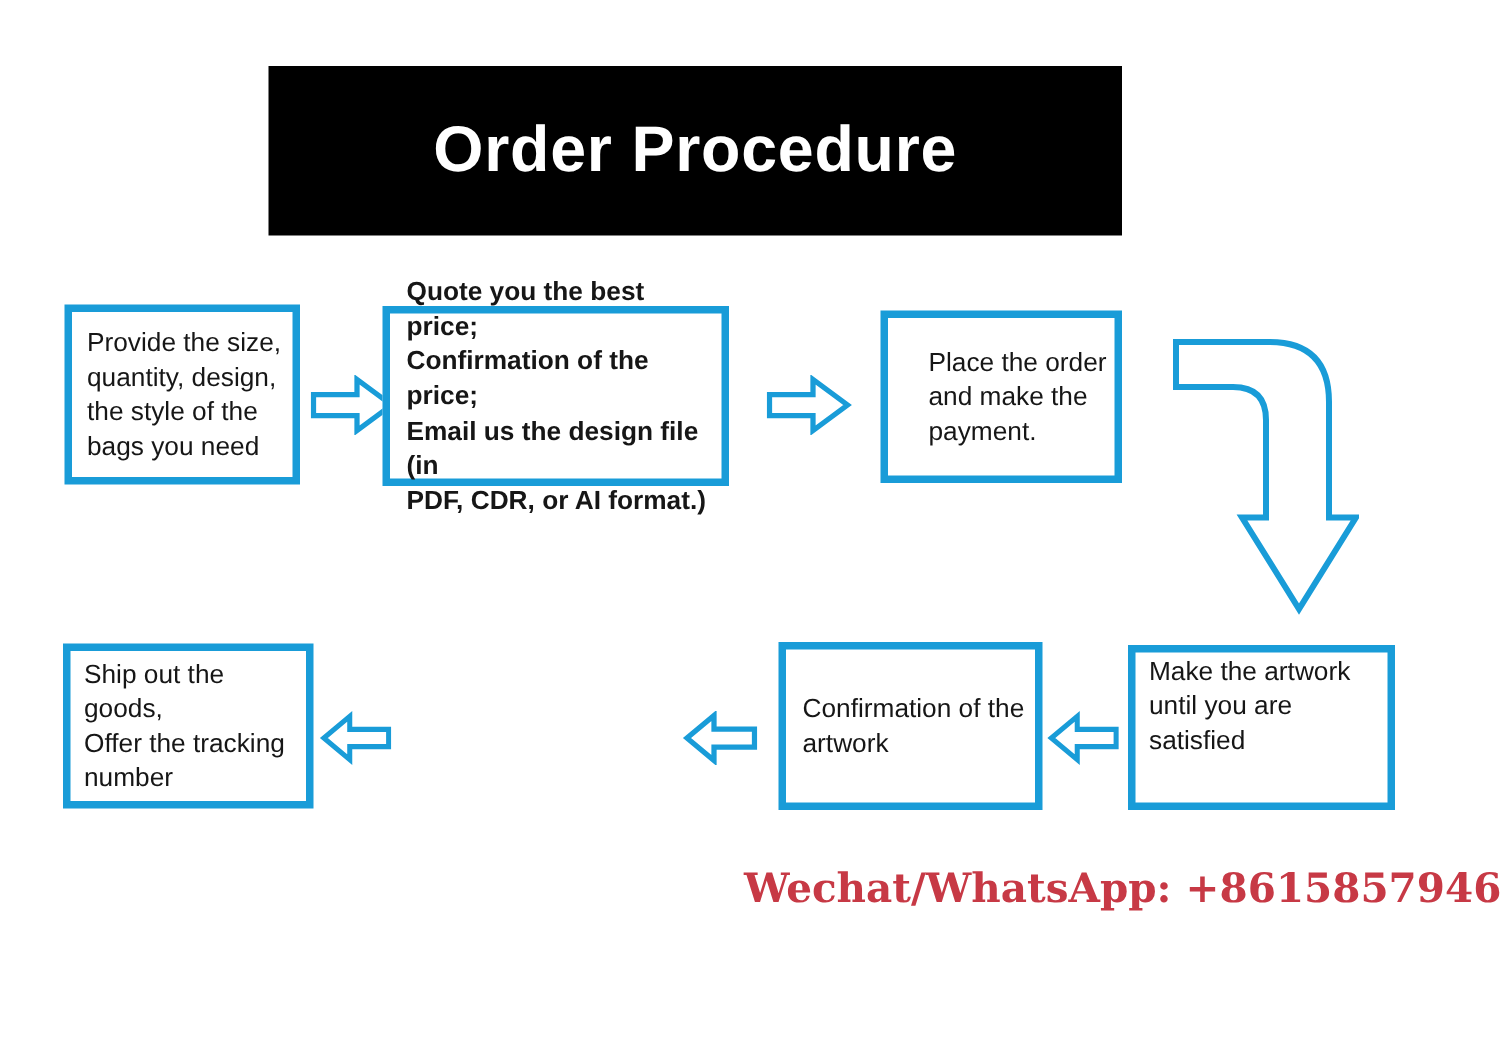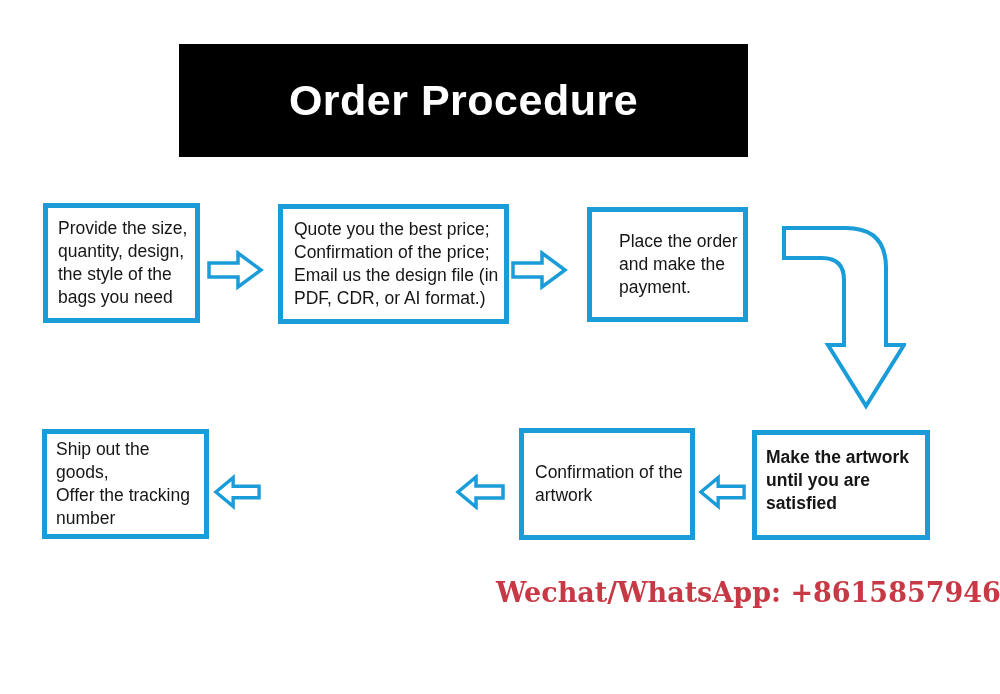--- a/index.html
+++ b/index.html
@@ -62,21 +62,21 @@
 the style of the
 bags you need</span>
   </div>
 
   <div class="arrow" style="left:207px; top:250px;">
     <svg width="57" height="40" viewBox="0 0 57 40">
       <polygon points="2,13 31,13 31,3 54,20 31,37 31,27 2,27" fill="#ffffff" stroke="#199CD8" stroke-width="3.5" stroke-linejoin="miter"></polygon>
     </svg>
   </div>
 
-  <div class="step" style="left:278px; top:204px; width:231px; height:120px; padding-left:11px;">
+  <div class="step" style="left:255px; top:204px; width:231px; height:120px; padding-left:11px;font-weight:bold;">
     <span class="step-text">Quote you the best price;
 Confirmation of the price;
 Email us the design file (in
 PDF, CDR, or AI format.)</span>
   </div>
 
   <div class="arrow" style="left:511px; top:250px;">
     <svg width="57" height="40" viewBox="0 0 57 40">
       <polygon points="2,13 31,13 31,3 54,20 31,37 31,27 2,27" fill="#ffffff" stroke="#199CD8" stroke-width="3.5" stroke-linejoin="miter"></polygon>
     </svg>
@@ -88,21 +88,21 @@
 payment.</span>
   </div>
 
   <div class="arrow" style="left:782px; top:226px;">
     <svg width="124" height="184" viewBox="0 0 124 184">
       <path d="M2 2 H64 Q104 2 104 42 V119 H122 L84 180 L46 119 H62 V54 Q62 32 40 32 H2 Z" fill="#ffffff" stroke="#199CD8" stroke-width="4" stroke-linejoin="miter"></path>
     </svg>
   </div>
 
   <div class="step" style="left:752px; top:430px; width:178px; height:110px; padding-left:9px; align-items:flex-end;">
-    <span class="step-text" style="padding-bottom:20px;font-weight:bold;">Make the artwork
+    <span class="step-text" style="padding-bottom:30px;">Make the artwork
 until you are satisfied</span>
   </div>
 
   <div class="arrow" style="left:698px; top:474px;">
     <svg width="48" height="36" viewBox="0 0 50 36">
       <polygon points="48,12 21,12 21,3 3,18 21,33 21,24 48,24" fill="#ffffff" stroke="#199CD8" stroke-width="3.5" stroke-linejoin="miter"></polygon>
     </svg>
   </div>
 
   <div class="step" style="left:519px; top:428px; width:176px; height:112px; padding-left:11px;">

